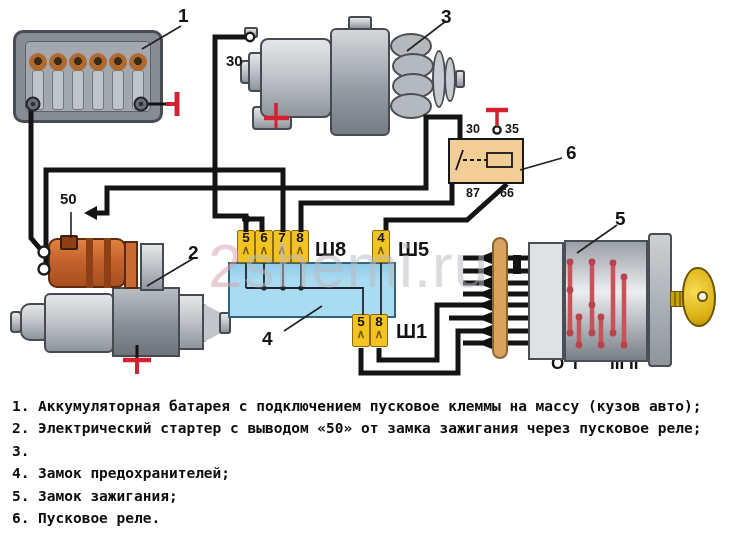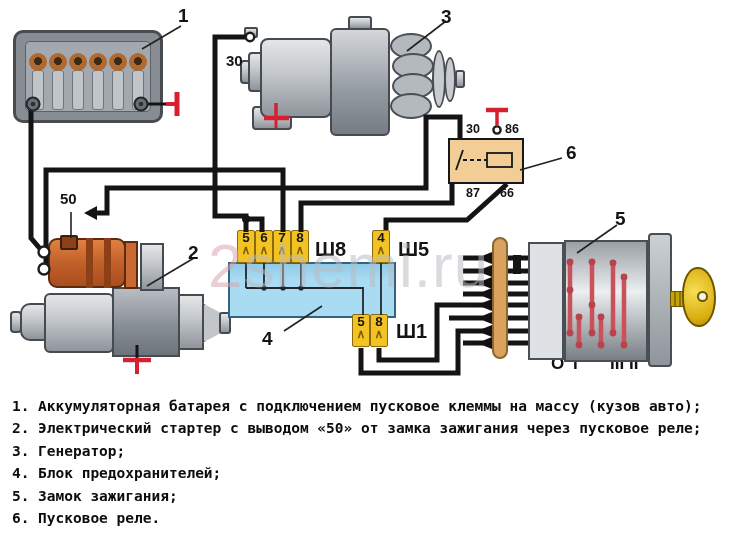--- a/index.html
+++ b/index.html
@@ -289,46 +289,45 @@
   <div class="lbl num" style="left:188px;top:242px;z-index:6;">2</div>
   <div class="lbl num" style="left:441px;top:6px;z-index:6;">3</div>
   <div class="lbl num" style="left:262px;top:328px;z-index:6;">4</div>
   <div class="lbl num" style="left:615px;top:208px;z-index:6;">5</div>
   <div class="lbl num" style="left:566px;top:142px;z-index:6;">6</div>
 
   <div class="lbl term" style="left:226px;top:52px;z-index:6;">30</div>
   <div class="lbl term" style="left:60px;top:190px;z-index:6;">50</div>
 
   <div class="lbl rterm" style="left:466px;top:122px;z-index:6;">30</div>
-  <div class="lbl rterm" style="left:505px;top:122px;z-index:6;">86</div>
+  <div class="lbl rterm" style="left:505px;top:122px;z-index:6;">35</div>
   <div class="lbl rterm" style="left:466px;top:186px;z-index:6;text-align:right;">87</div>
   <div class="lbl rterm" style="left:500px;top:186px;z-index:6;">66</div>
 
   <div class="lbl conn" style="left:315px;top:238px;z-index:6;">Ш8</div>
   <div class="lbl conn" style="left:398px;top:238px;z-index:6;">Ш5</div>
   <div class="lbl conn" style="left:396px;top:320px;z-index:6;">Ш1</div>
 
   <div class="watermark">2shemi.ru</div>
 
   <div class="legend">
     <div class="row">
       <span class="n">1.</span>
       <span>Аккумуляторная батарея с подключением пусковое клеммы на массу (кузов авто);</span>
     </div>
     <div class="row">
       <span class="n">2.</span>
       <span>Электрический стартер с выводом «50» от замка зажигания через пусковое реле;</span>
     </div>
     <div class="row">
       <span class="n">3.</span>
-      <span>Генератор;</span>
     </div>
     <div class="row">
       <span class="n">4.</span>
-      <span>Блок предохранителей;</span>
+      <span>Замок предохранителей;</span>
     </div>
     <div class="row">
       <span class="n">5.</span>
       <span>Замок зажигания;</span>
     </div>
     <div class="row">
       <span class="n">6.</span>
       <span>Пусковое реле.</span>
     </div>
   </div>

